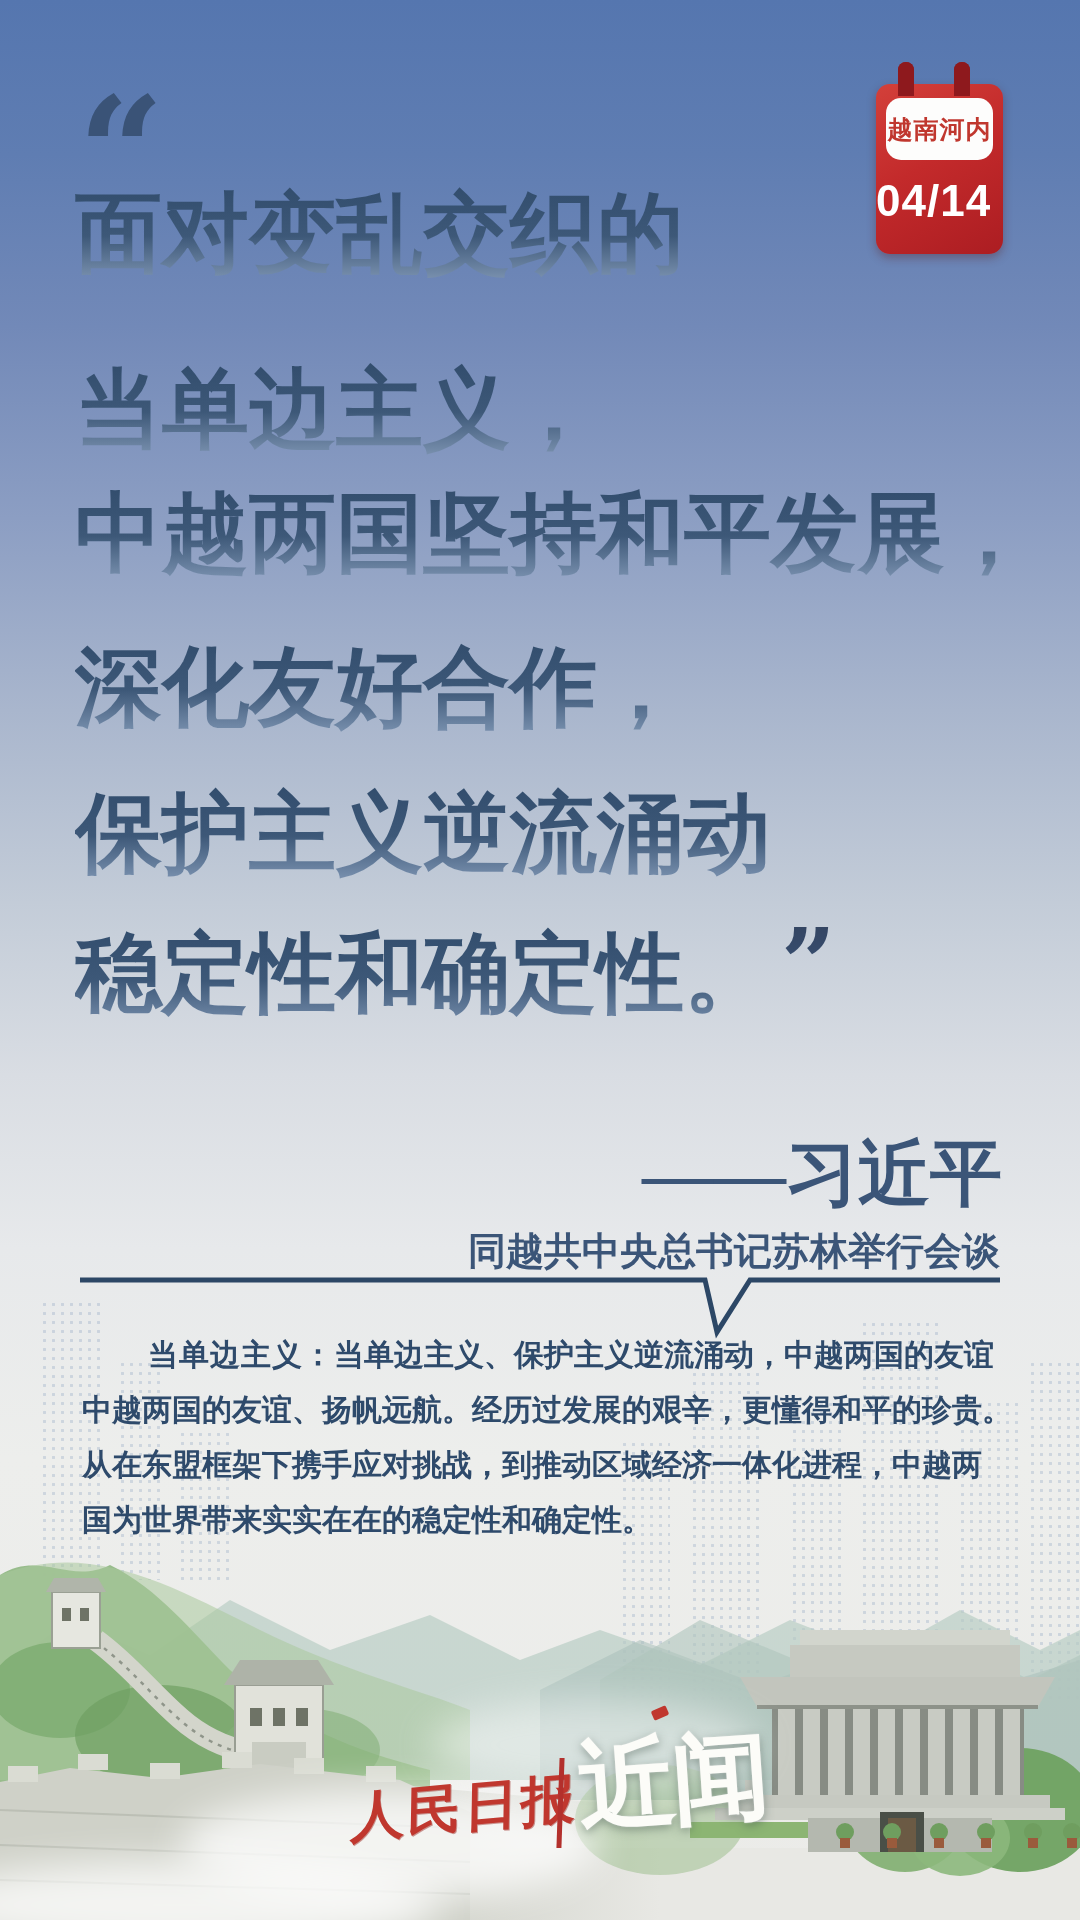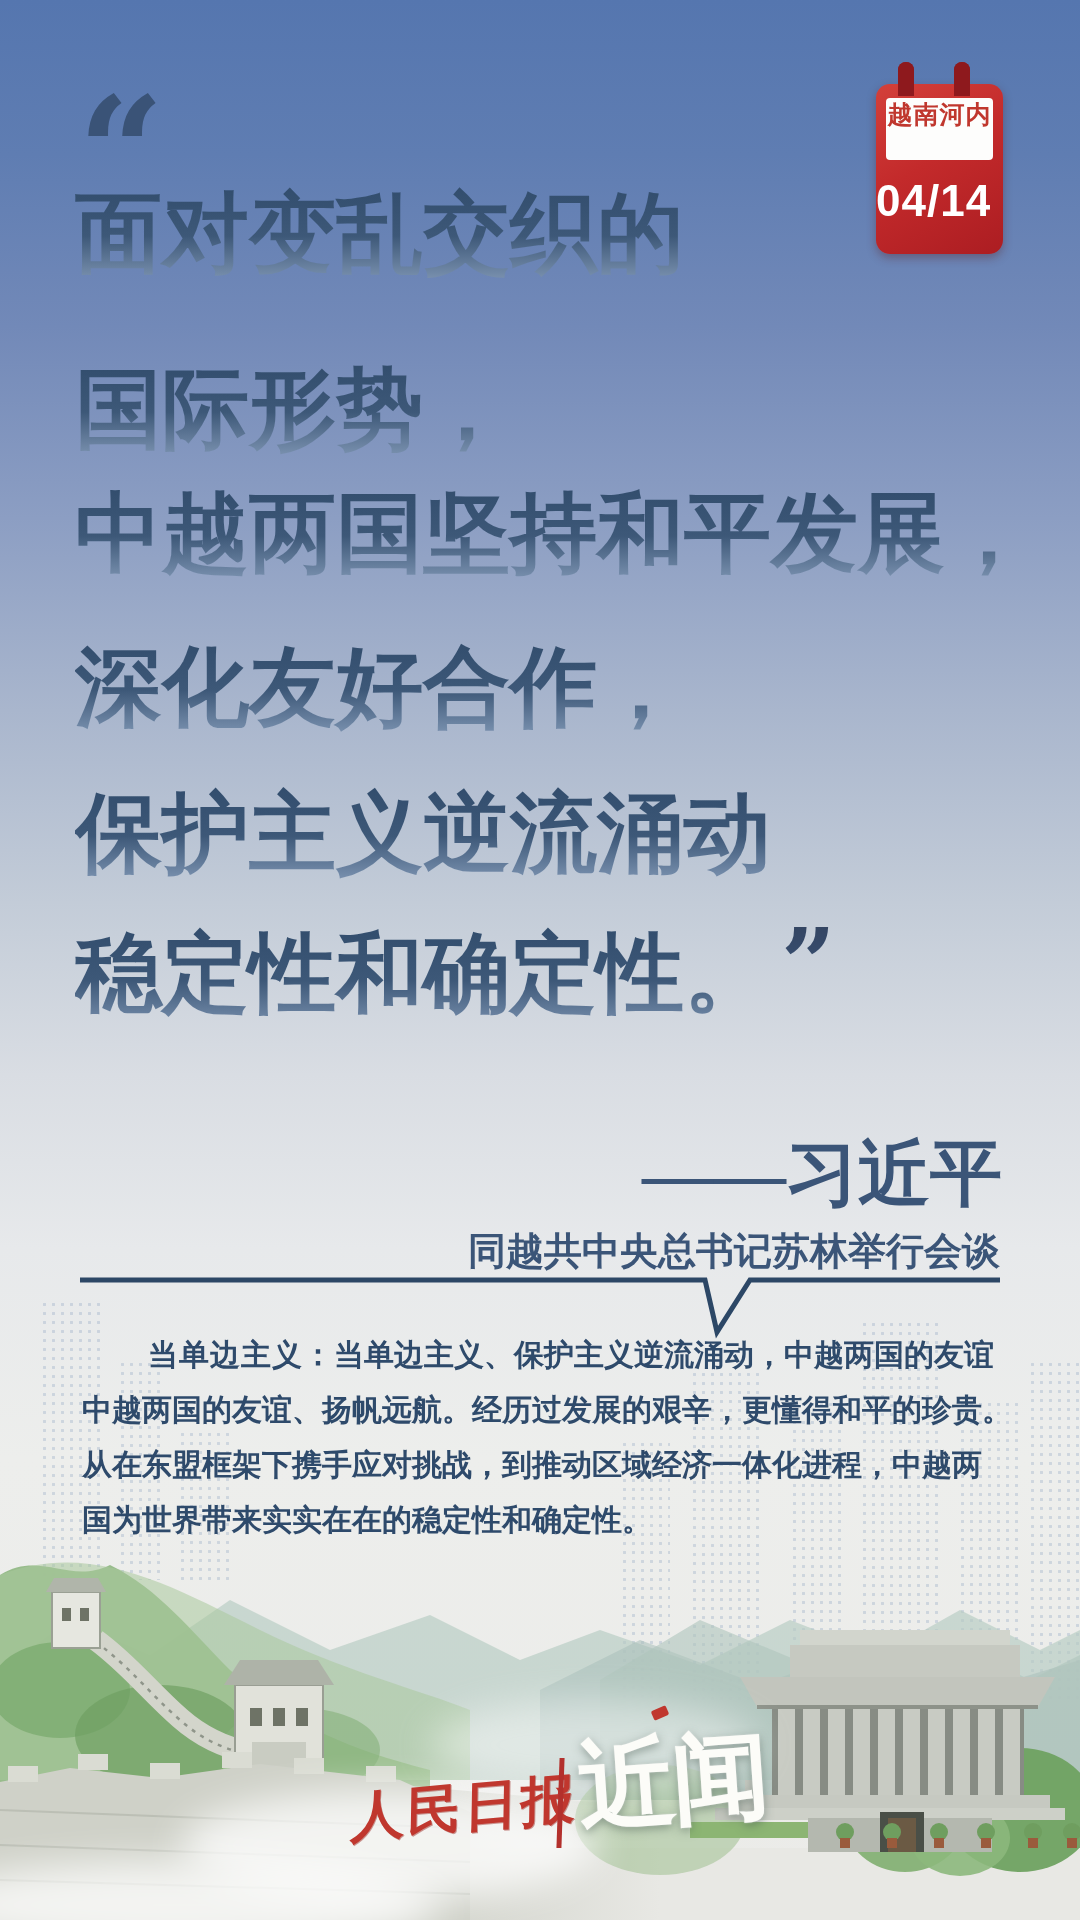--- a/index.html
+++ b/index.html
@@ -16,22 +16,22 @@
     background-image:radial-gradient(var(--dot_blue,#7d97ba) 1.4px, transparent 1.6px);
     background-size:9px 9px;}
   
   #badge{position:absolute;left:876px;top:60px;width:127px;height:196px;}
   .ring{position:absolute;top:2px;width:16px;height:34px;border:8px solid #8e191d;
     border-bottom:none;border-radius:12px 12px 0 0;box-sizing:border-box;}
   #ring-l{left:22px;} #ring-r{left:78px;}
   #badge-body{position:absolute;left:0;top:24px;width:127px;height:170px;border-radius:14px;
     background:linear-gradient(150deg,#d3403a 0%,#c32a2b 45%,#ac1d22 100%);
     box-shadow:0 4px 10px rgba(90,20,20,.35);}
-  #badge-pill{position:absolute;left:10px;top:14px;width:107px;height:62px;border-radius:4px;
-    background:#fdfdfc;display:flex;align-items:flex-start;justify-content:center;}
+  #badge-pill{position:absolute;left:10px;top:14px;width:107px;height:62px;border-radius:15px;
+    background:#fdfdfc;display:flex;align-items:center;justify-content:center;}
   #badge-loc{color:var(--accent_red,#c0272b);font-size:25px;font-weight:700;letter-spacing:1px;white-space:nowrap;}
   #badge-date{position:absolute;left:0;top:92px;width:105px;text-align:center;color:#fff;
     font-size:44px;font-weight:700;font-family:"Liberation Sans",sans-serif;letter-spacing:1px;}
   
   .qmark{position:absolute;font-family:"DejaVu Serif",serif;font-weight:700;
     color:#3a5377;line-height:1;}
   #qopen{left:78px;top:76px;font-size:150px;}
   .qline{position:absolute;left:75px;font-size:87px;font-weight:700;letter-spacing:0;
     white-space:nowrap;line-height:1.1;
     background:linear-gradient(180deg,#324d6d 0%,#3d5878 52%,#7d94b2 100%);
@@ -92,21 +92,21 @@
     <div class="ring" id="ring-r"></div>
     <div id="badge-pill" style="position:absolute;left:10px;top:38px;">
       <span id="badge-loc">越南河内</span>
     </div>
     <div id="badge-date" style="top:116px;">04/14</div>
   </div>
 
   <div class="qmark" id="qopen">“</div>
 
   <div class="qline" id="ql1">面对变乱交织的</div>
-  <div class="qline" id="ql2">国际形势，</div>
+  <div class="qline" id="ql2">当单边主义，</div>
   <div class="qline" id="ql3">中越两国坚持和平发展，</div>
   <div class="qline" id="ql4">深化友好合作，</div>
   <div class="qline" id="ql5">保护主义逆流涌动</div>
   <div class="qline" id="ql6"><span>稳定性和确定性。</span><span id="qclose">”</span></div>
 
   <div id="attrib">——习近平</div>
   <div id="attrib-sub">同越共中央总书记苏林举行会谈</div>
 
   <svg id="divider" width="922" height="66" viewBox="0 0 922 66">
     <polyline points="0,4 625,4 637,56 670,4 920,4" fill="none" stroke="#2c4766" stroke-width="5"></polyline>

